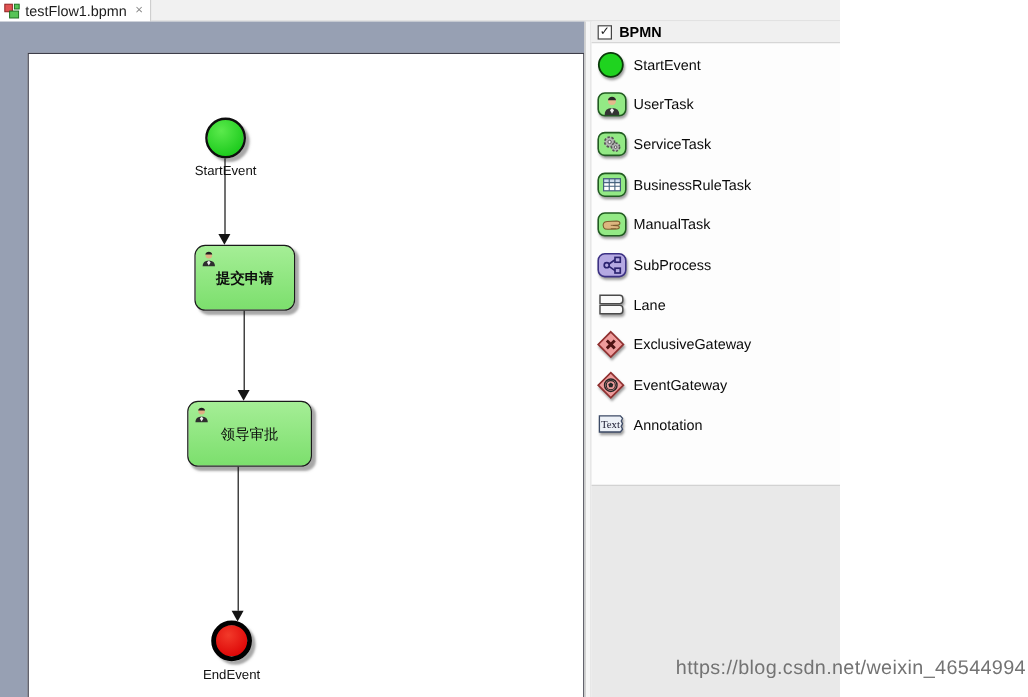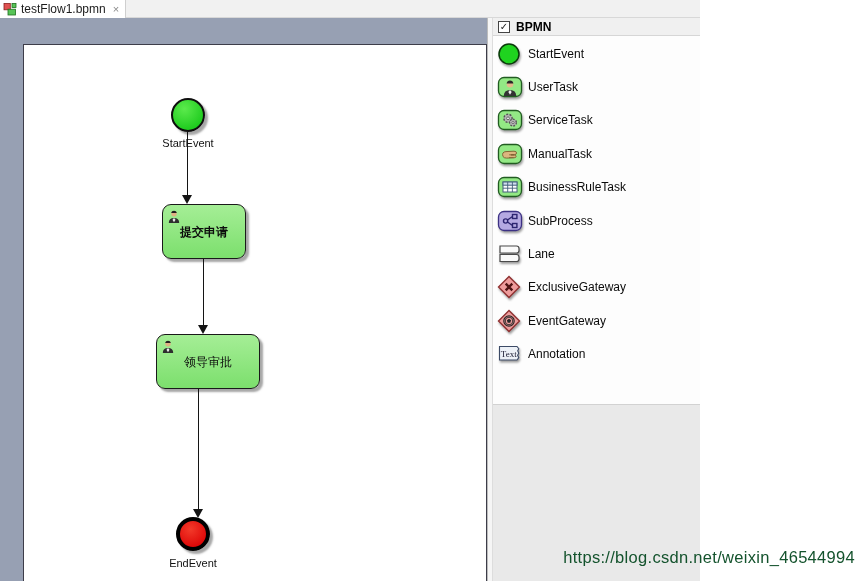--- a/index.html
+++ b/index.html
@@ -70,21 +70,21 @@
   .pal-title { font-size:12px; font-weight:bold; color:#000; }
   .palette-items { flex:0 0 368px; padding-top:1px; }
   .palette-item { height:33.4px; display:flex; align-items:center; padding-left:4px; }
   .pi-icon { width:28px; display:inline-flex; justify-content:flex-start; }
   .pi-icon svg { filter:drop-shadow(1.5px 2px 1px rgba(0,0,0,0.38)); }
   .pi-label { font-size:12px; color:#0a0a0a; margin-left:3px; white-space:nowrap; }
   .palette-footer { flex:1 1 auto; background:#e9e9e9; border-top:1px solid #d2d2d2; }
 
   
   .watermark { position:absolute; right:2px; top:548px; font-size:16.5px;
-    color:#14532d; letter-spacing:.3px; white-space:nowrap; }
+    color:#737373; letter-spacing:.3px; white-space:nowrap; }
 </style>
 </head>
 <body>
 
 <div class="app">
 
   <div class="tabbar">
     <div class="tab">
       <span class="tab-icon">
         <svg width="14" height="14" viewBox="0 0 14 14">
@@ -188,42 +188,42 @@
               <circle cx="16" cy="13.6" r="3.4" fill="#b3b3b3" stroke="#555" stroke-width="1.3" stroke-dasharray="1.8 1.3"></circle>
               <circle cx="16" cy="13.6" r="1.1" fill="#f2f2f2" stroke="#555" stroke-width="0.8"></circle>
             </svg>
           </span>
           <span class="pi-label">ServiceTask</span>
         </div>
         <div class="palette-item">
           <span class="pi-icon">
             <svg width="26" height="22" viewBox="0 0 26 22">
               <rect x="1.5" y="1.5" width="23" height="19" rx="5.5" fill="#93e985" stroke="#215c21" stroke-width="1.3"></rect>
-              <path d="M6,13.5 q-1.6,-4.6 3,-4.9 l8,-0.4 q2.6,0 2.6,1.8 q0,1.6 -2.3,1.7 l-3.5,0.2 3.6,0.1 q1.7,0.1 1.7,1.4 q0,1.3 -2,1.4 l-7.6,0.3 q-2.6,0 -3.5,-1.6 z" fill="#dcb67f" stroke="#7d5b2e" stroke-width="0.9"></path>
-              <path d="M12,11.8 h5 M12,14.6 h4.6" stroke="#7d5b2e" stroke-width="0.7" fill="none"></path>
-            </svg>
-          </span>
-          <span class="pi-label">ManualTask</span>
-        </div>
-        <div class="palette-item">
-          <span class="pi-icon">
-            <svg width="26" height="22" viewBox="0 0 26 22">
-              <rect x="1.5" y="1.5" width="23" height="19" rx="5.5" fill="#93e985" stroke="#215c21" stroke-width="1.3"></rect>
               <rect x="6" y="6" width="14" height="10" fill="#ffffff" stroke="#44607c" stroke-width="1"></rect>
               <rect x="6" y="6" width="14" height="3.2" fill="#cfdded" stroke="#44607c" stroke-width="1"></rect>
               <line x1="10.7" y1="6" x2="10.7" y2="16" stroke="#44607c" stroke-width="0.9"></line>
               <line x1="15.4" y1="6" x2="15.4" y2="16" stroke="#44607c" stroke-width="0.9"></line>
               <line x1="6" y1="12.2" x2="20" y2="12.2" stroke="#44607c" stroke-width="0.9"></line>
             </svg>
           </span>
           <span class="pi-label">BusinessRuleTask</span>
         </div>
         <div class="palette-item">
           <span class="pi-icon">
             <svg width="26" height="22" viewBox="0 0 26 22">
+              <rect x="1.5" y="1.5" width="23" height="19" rx="5.5" fill="#93e985" stroke="#215c21" stroke-width="1.3"></rect>
+              <path d="M6,13.5 q-1.6,-4.6 3,-4.9 l8,-0.4 q2.6,0 2.6,1.8 q0,1.6 -2.3,1.7 l-3.5,0.2 3.6,0.1 q1.7,0.1 1.7,1.4 q0,1.3 -2,1.4 l-7.6,0.3 q-2.6,0 -3.5,-1.6 z" fill="#dcb67f" stroke="#7d5b2e" stroke-width="0.9"></path>
+              <path d="M12,11.8 h5 M12,14.6 h4.6" stroke="#7d5b2e" stroke-width="0.7" fill="none"></path>
+            </svg>
+          </span>
+          <span class="pi-label">ManualTask</span>
+        </div>
+        <div class="palette-item">
+          <span class="pi-icon">
+            <svg width="26" height="22" viewBox="0 0 26 22">
               <rect x="1.5" y="1.5" width="23" height="19" rx="5.5" fill="#b5a9e2" stroke="#3c3184" stroke-width="1.3"></rect>
               <circle cx="8.6" cy="11" r="2.1" fill="none" stroke="#2c2470" stroke-width="1.4"></circle>
               <rect x="15.5" y="4.5" width="4.4" height="4" fill="none" stroke="#2c2470" stroke-width="1.4"></rect>
               <rect x="15.5" y="13.5" width="4.4" height="4" fill="none" stroke="#2c2470" stroke-width="1.4"></rect>
               <path d="M10.5,10 L15.5,6.5 M10.5,12 L15.5,15.5" stroke="#2c2470" stroke-width="1.4" fill="none"></path>
             </svg>
           </span>
           <span class="pi-label">SubProcess</span>
         </div>
         <div class="palette-item">

